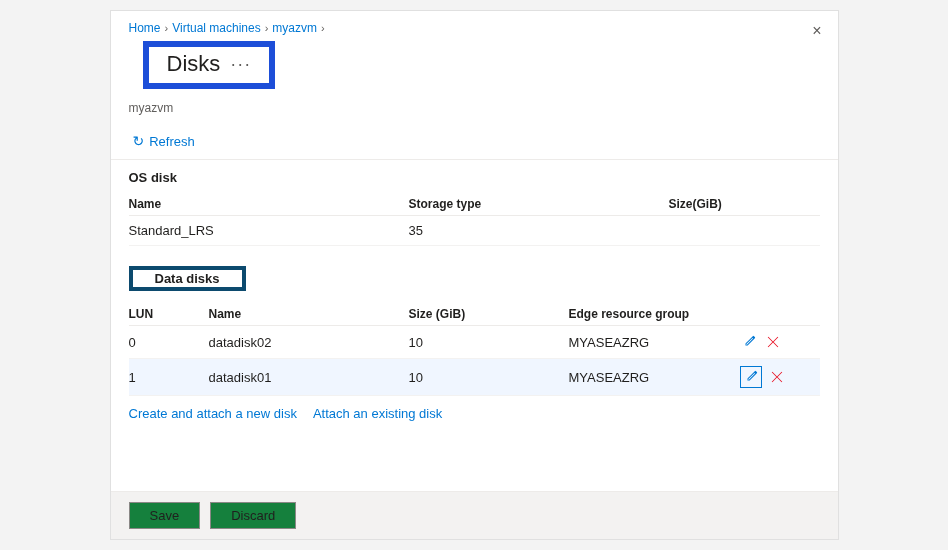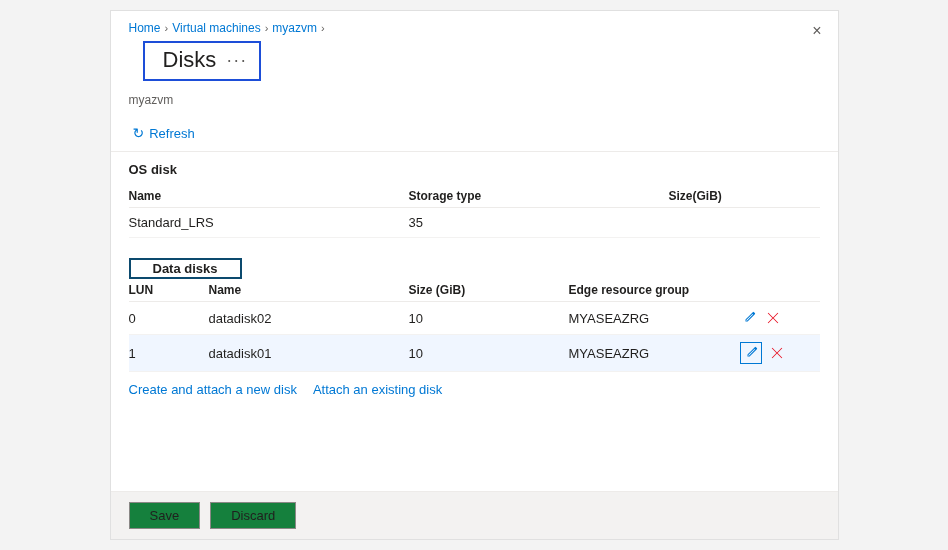--- a/index.html
+++ b/index.html
@@ -35,22 +35,22 @@
     .breadcrumb a {
       color: #0078d4;
       text-decoration: none;
       cursor: pointer;
     }
     .breadcrumb .separator {
       color: #605e5c;
       font-size: 11px;
     }
     .header-section {
-      padding: 4px 12px 6px 18px;
-      border: 2px solid #1d4ed8;
+      padding: 4px 18px 6px 18px;
+      border: 6px solid #1d4ed8;
       margin: 0 14px 10px 14px;
       display: inline-flex;
       align-items: center;
       gap: 10px;
       width: fit-content;
     }
     .header-title {
       font-size: 22px;
       font-weight: 300;
       color: #201f1e;
@@ -149,27 +149,27 @@
       text-decoration: none;
     }
     .cell {
       padding-right: 8px;
       color: #201f1e;
     }
     .data-disks-section {
       margin-bottom: 12px;
     }
     .data-disks-title-box {
-      border: 2px solid #0c4a6e;
+      border: 4px solid #0c4a6e;
       display: inline-block;
       padding: 1px 22px;
       font-weight: 700;
       font-size: 13px;
       color: #201f1e;
-      margin-bottom: 0;
+      margin-bottom: 12px;
     }
     .action-icons {
       display: flex;
       align-items: center;
       gap: 6px;
     }
     .icon-btn {
       background: none;
       border: none;
       cursor: pointer;

